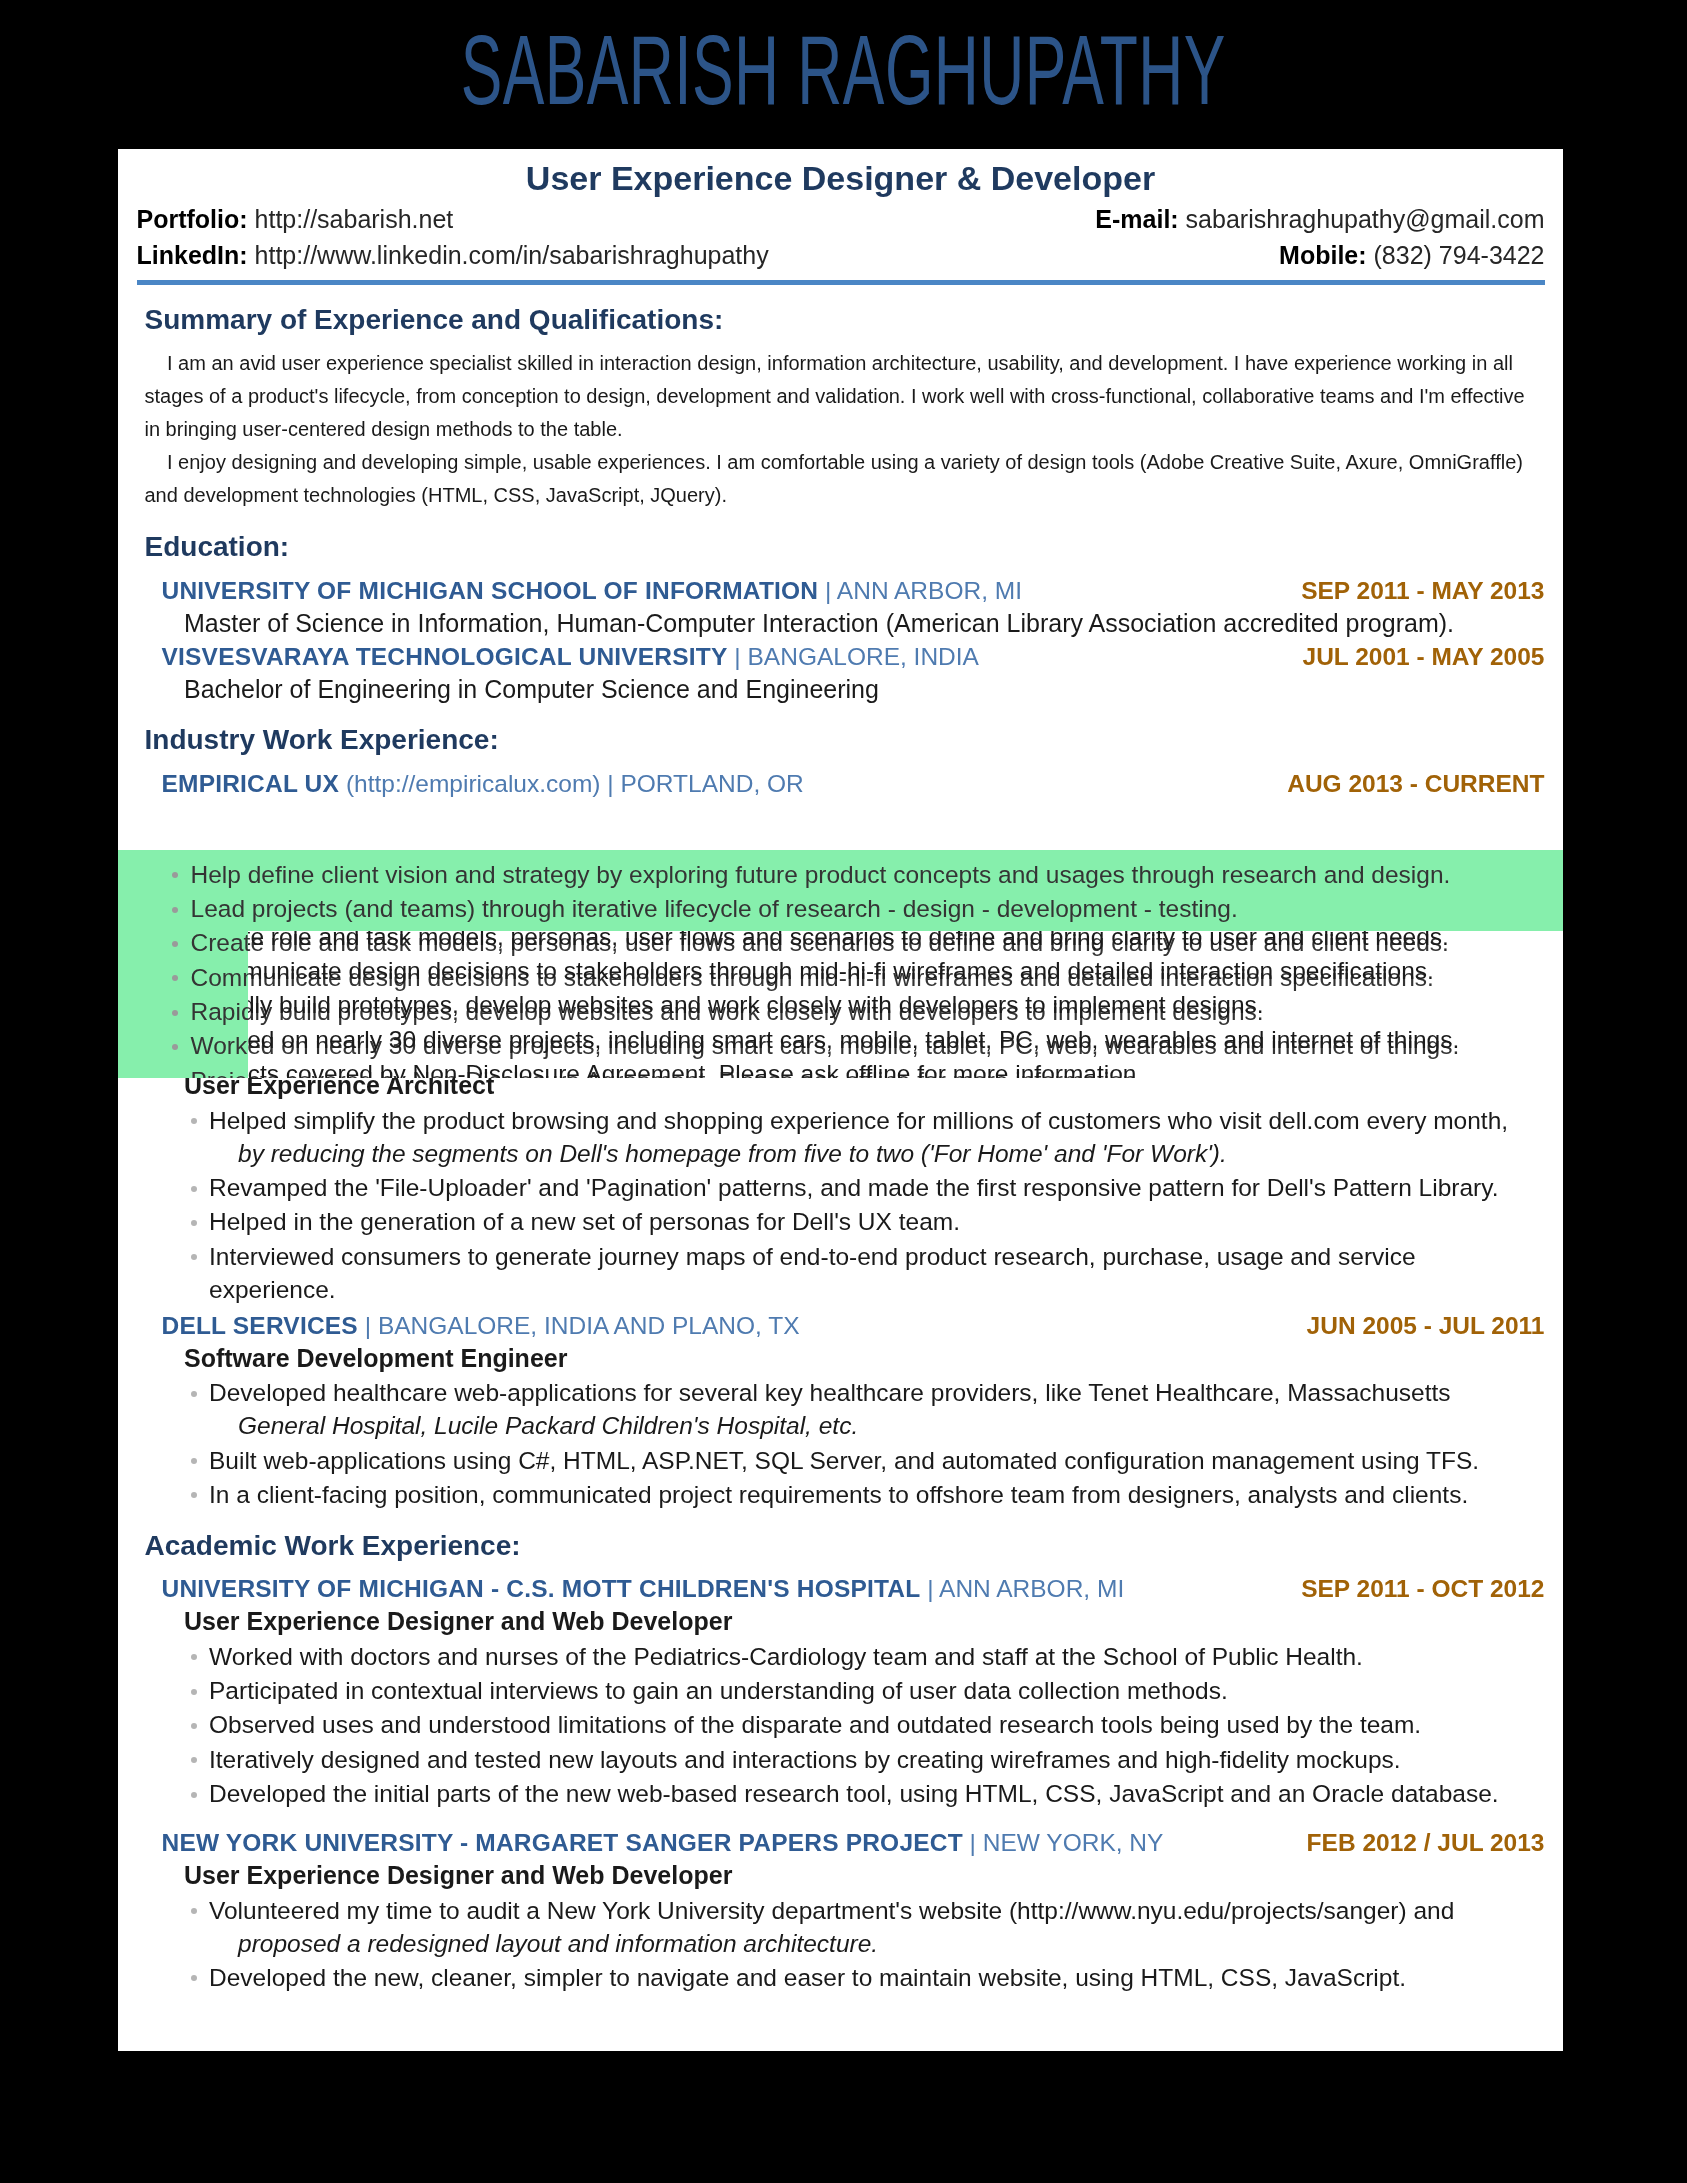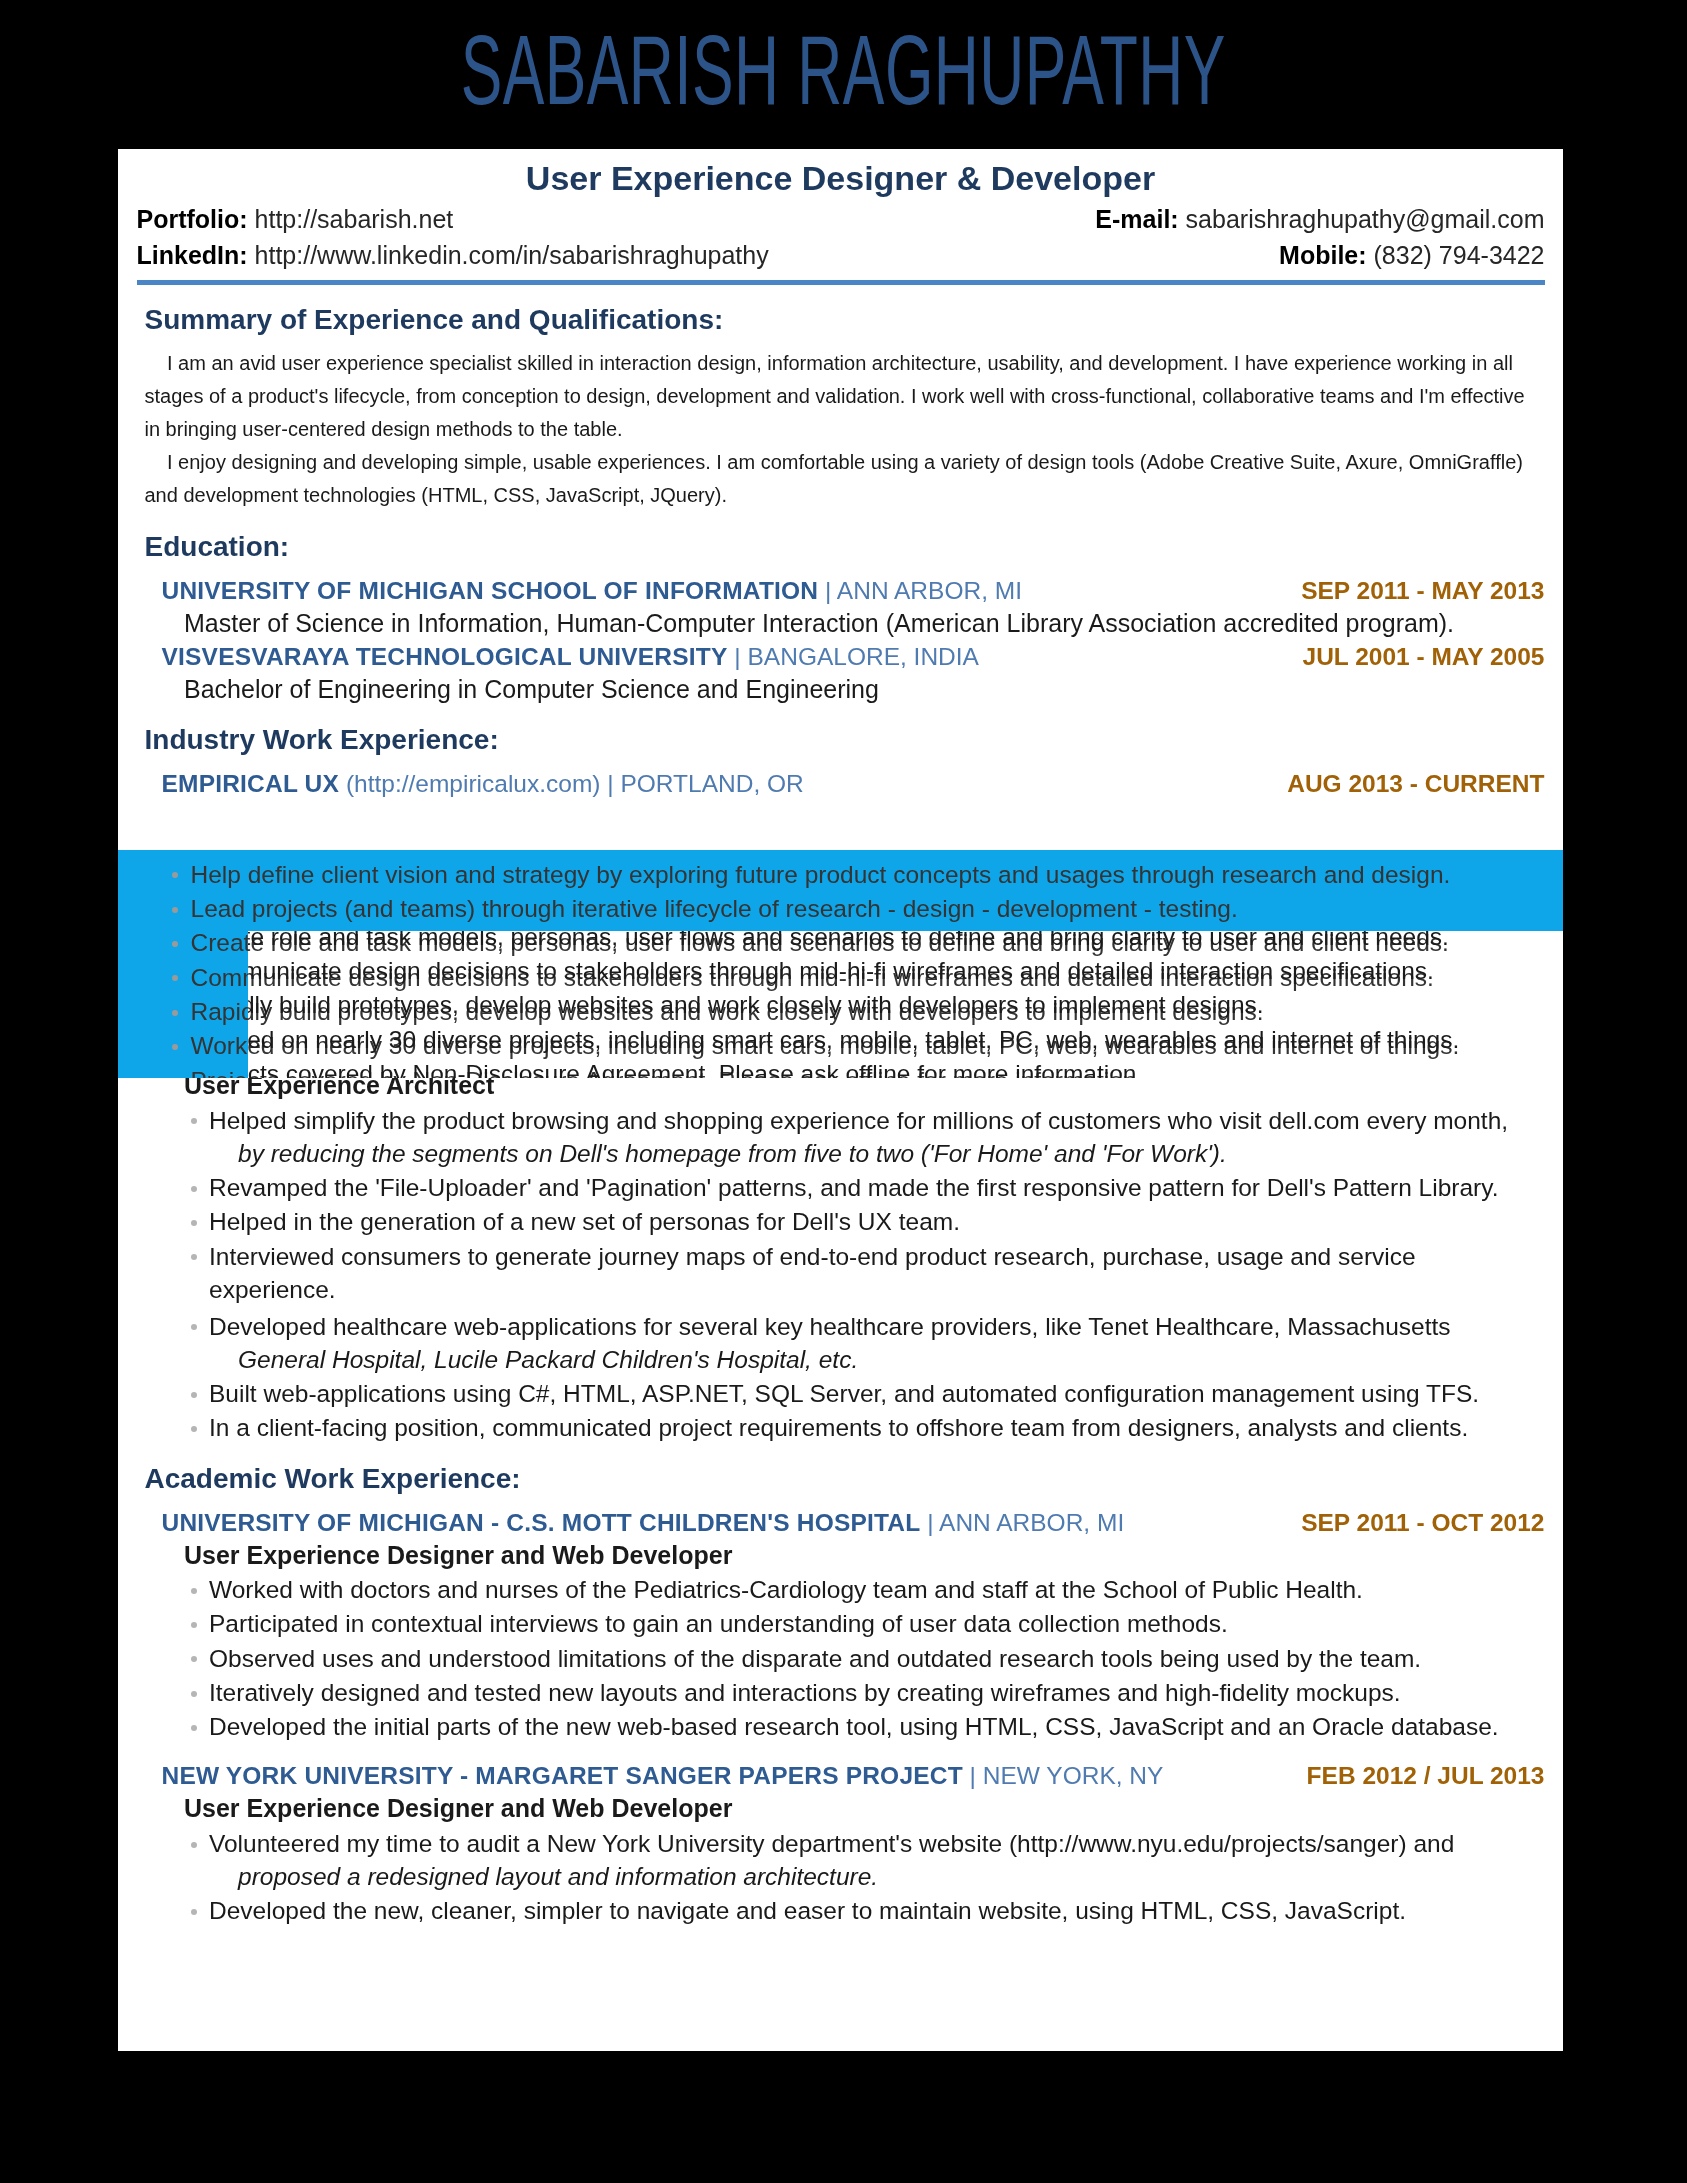--- a/index.html
+++ b/index.html
@@ -84,21 +84,21 @@
   ul.bl li:before{
     content:"";position:absolute;left:4px;top:14.6px;
     width:6px;height:6px;border-radius:50%;background:#b5b5b5;
   }
   ul.bl li .cont{display:block;padding-left:29px;font-style:italic;}
 
   
   #dark-band{
     position:absolute;left:0;top:701px;
     width:1445px;height:228px;
-    background:#0ea5e9;
+    background:#86efac;
     overflow:hidden;
   }
   #white-overlay{
     position:absolute;left:130px;top:81px;
     width:1315px;height:173px;
     background:#ffffff;
   }
   #band-text{
     position:absolute;left:0;top:0;width:1445px;
     padding-top:6.6px;
@@ -195,20 +195,29 @@
       </div>
       <div class="role">User Experience Architect</div>
     </div>
     <ul class="bl">
       <li><span>Helped simplify the product browsing and shopping experience for millions of customers who visit dell.com every month,</span><span class="cont">by reducing the segments on Dell's homepage from five to two ('For Home' and 'For Work').</span></li>
       <li>Revamped the 'File-Uploader' and 'Pagination' patterns, and made the first responsive pattern for Dell's Pattern Library.</li>
       <li>Helped in the generation of a new set of personas for Dell's UX team.</li>
       <li>Interviewed consumers to generate journey maps of end-to-end product research, purchase, usage and service experience.</li>
     </ul>
 
+    <div class="entry">
+      <div class="entry-head">
+        <span>
+          <span class="org">DELL SERVICES</span><span class="loc"> | </span><span class="loc">BANGALORE, INDIA AND PLANO, TX</span>
+        </span>
+        <span class="dates">JUN 2005 - JUL 2011</span>
+      </div>
+      <div class="role">Software Development Engineer</div>
+    </div>
     <ul class="bl">
       <li><span>Developed healthcare web-applications for several key healthcare providers, like Tenet Healthcare, Massachusetts</span><span class="cont">General Hospital, Lucile Packard Children's Hospital, etc.</span></li>
       <li>Built web-applications using C#, HTML, ASP.NET, SQL Server, and automated configuration management using TFS.</li>
       <li>In a client-facing position, communicated project requirements to offshore team from designers, analysts and clients.</li>
     </ul>
 
     <h2 class="sec">Academic Work Experience:</h2>
 
     <div class="entry">
       <div class="entry-head">

